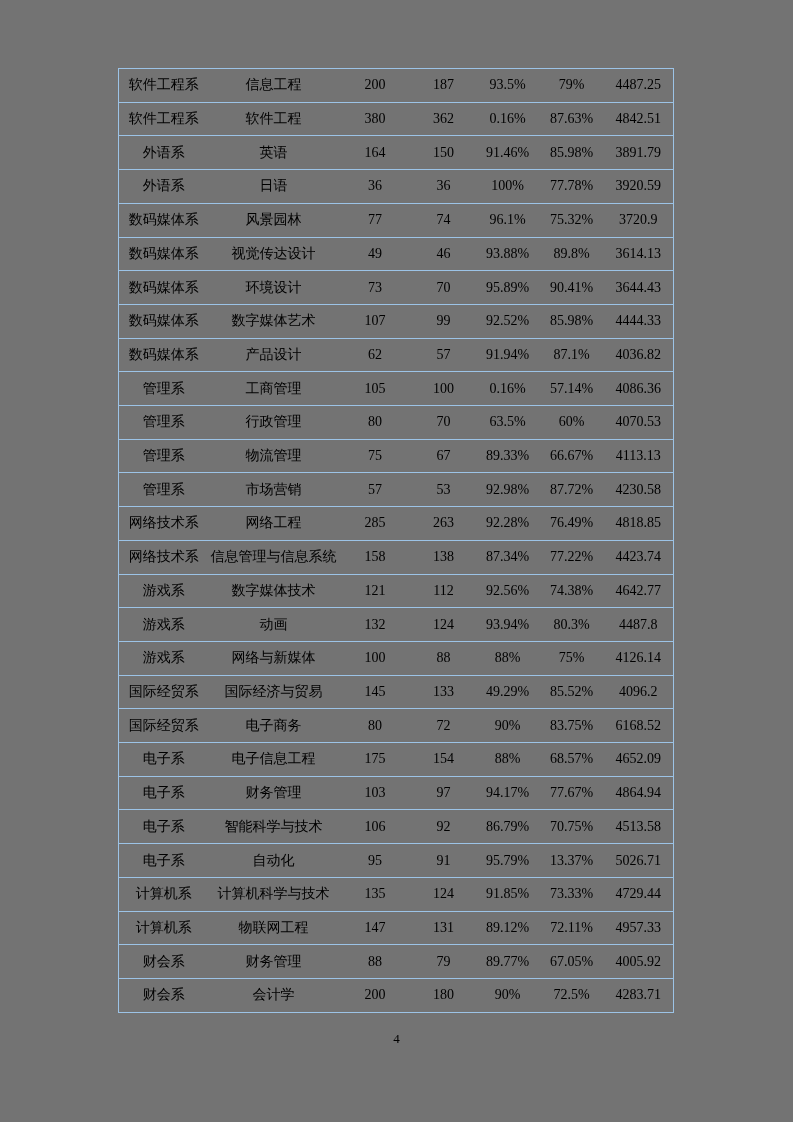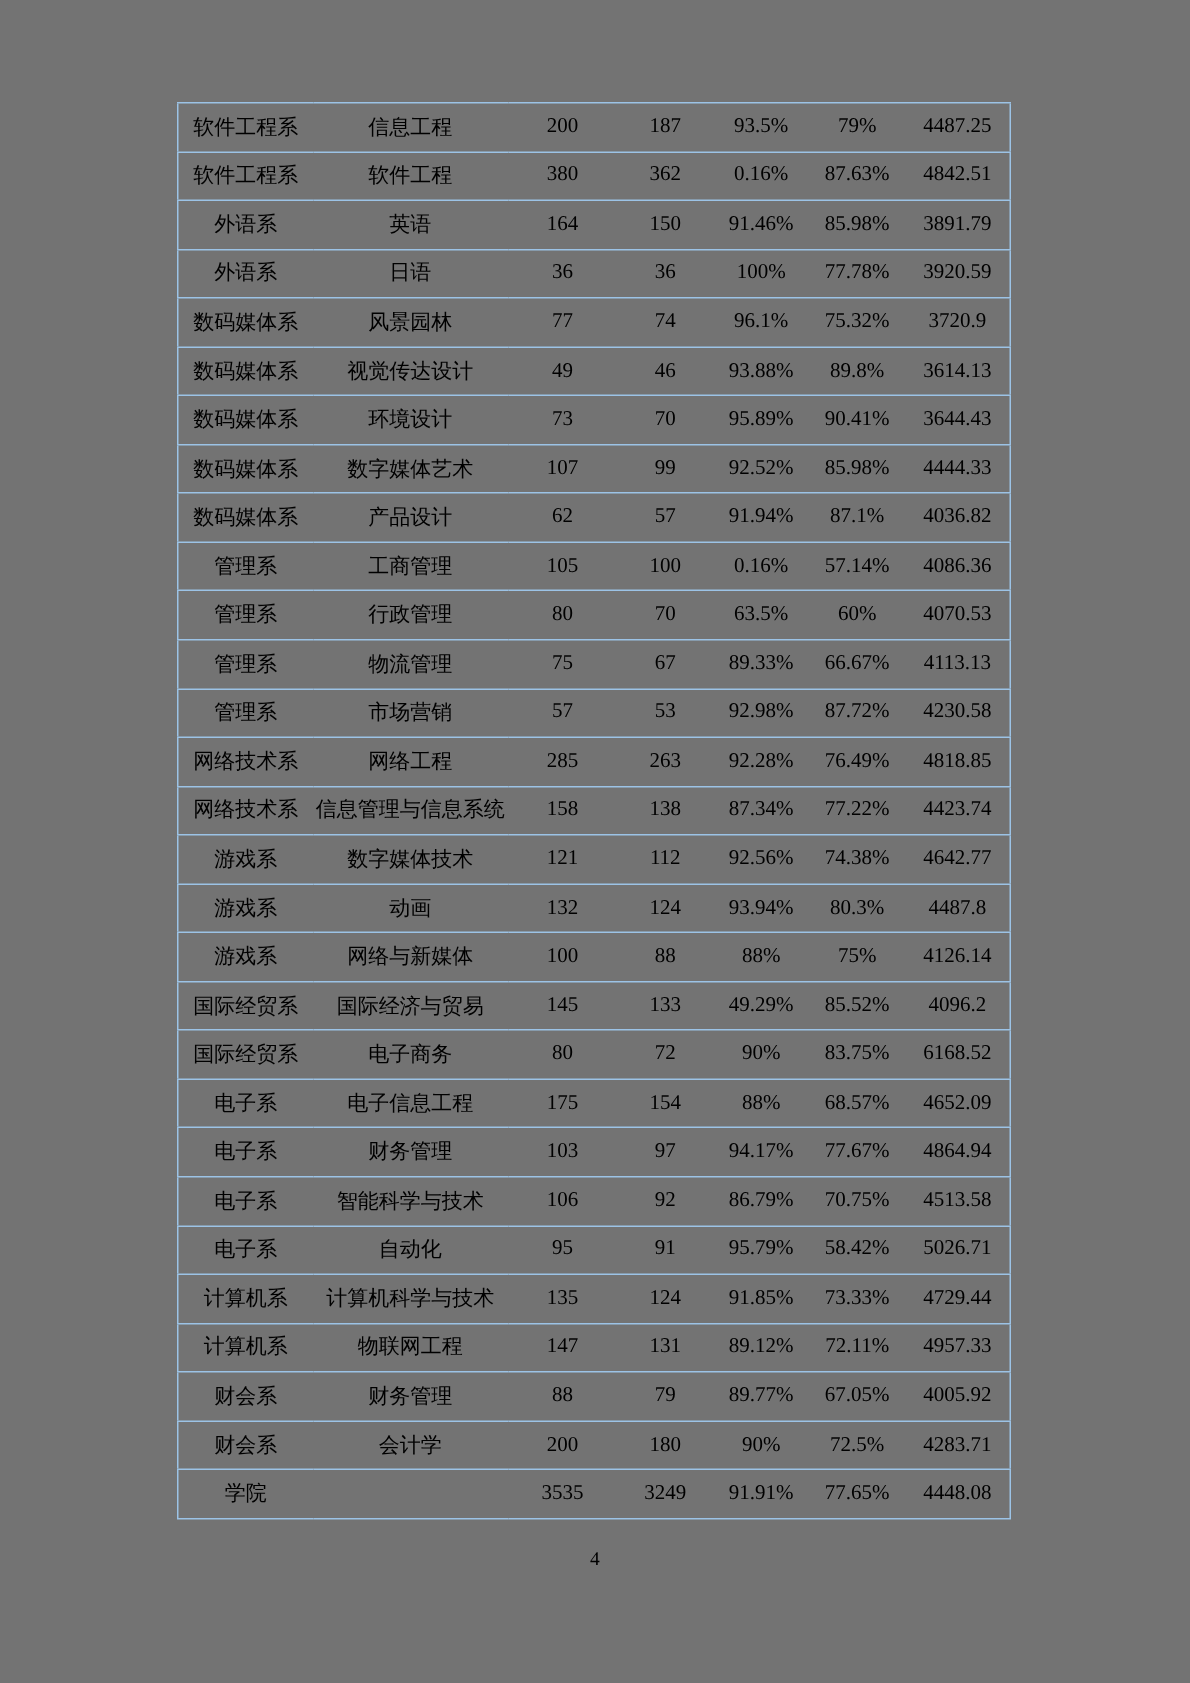--- a/index.html
+++ b/index.html
@@ -277,21 +277,21 @@
           <td>86.79%</td>
           <td>70.75%</td>
           <td>4513.58</td>
         </tr>
         <tr>
           <td>电子系</td>
           <td>自动化</td>
           <td>95</td>
           <td>91</td>
           <td>95.79%</td>
-          <td>58.42%</td>
+          <td>13.37%</td>
           <td>5026.71</td>
         </tr>
         <tr>
           <td>计算机系</td>
           <td>计算机科学与技术</td>
           <td>135</td>
           <td>124</td>
           <td>91.85%</td>
           <td>73.33%</td>
           <td>4729.44</td>
@@ -316,25 +316,16 @@
         </tr>
         <tr>
           <td>财会系</td>
           <td>会计学</td>
           <td>200</td>
           <td>180</td>
           <td>90%</td>
           <td>72.5%</td>
           <td>4283.71</td>
         </tr>
-        <tr>
-          <td>学院</td>
-          <td></td>
-          <td>3535</td>
-          <td>3249</td>
-          <td>91.91%</td>
-          <td>77.65%</td>
-          <td>4448.08</td>
-        </tr>
       </tbody>
   </table>
   <div class="page-number">4</div>
 </div>
 
 </body></html>

